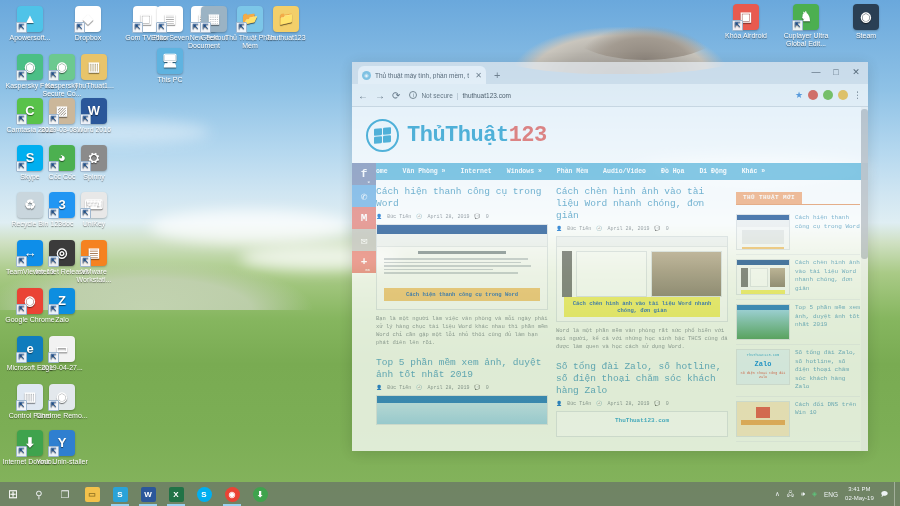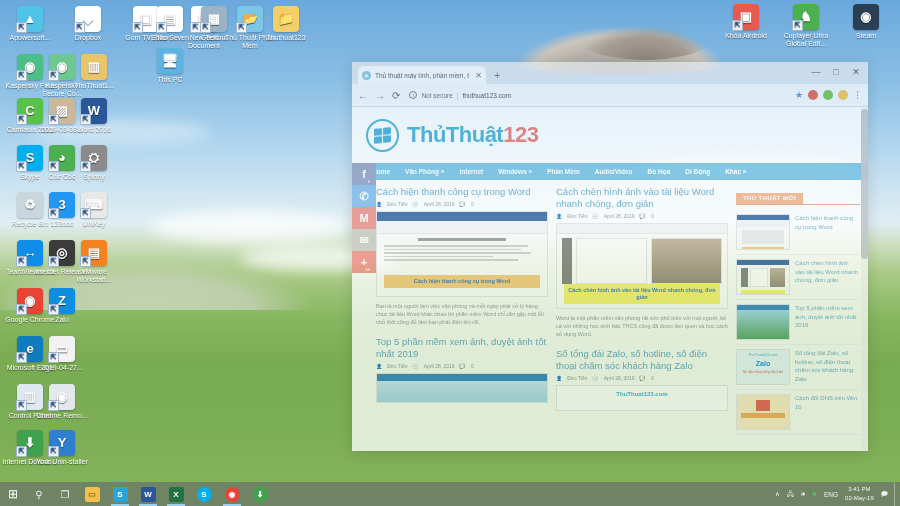--- a/index.html
+++ b/index.html
@@ -119,21 +119,21 @@
   .omni-url { color: #3c464f; }
   .omni-right { display: flex; align-items: center; gap: 5px; }
   .ext {
     width: 10px; height: 10px; border-radius: 50%; display: block;
   }
   .dots { font-size: 9px; color: #5a6570; letter-spacing: 0; cursor: pointer; }
 
   
   #page {
     height: 344px; background: rgba(255,255,255,.86);
-    position: relative; overflow: hidden;
+    position: relative; overflow: hidden; font-family: Liberation Mono, monospace;
   }
   #site-header {
     height: 56px; display: flex; align-items: center; padding-left: 14px; gap: 8px;
   }
   #logo-circle {
     width: 33px; height: 33px; border-radius: 50%;
     border: 2px solid #3aa9d4; display: flex; align-items: center;
     justify-content: center;
   }
   #logo-flag {

